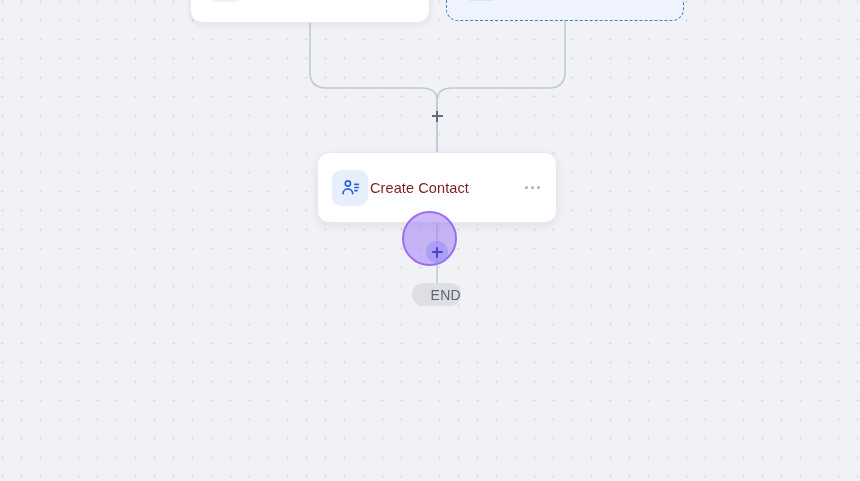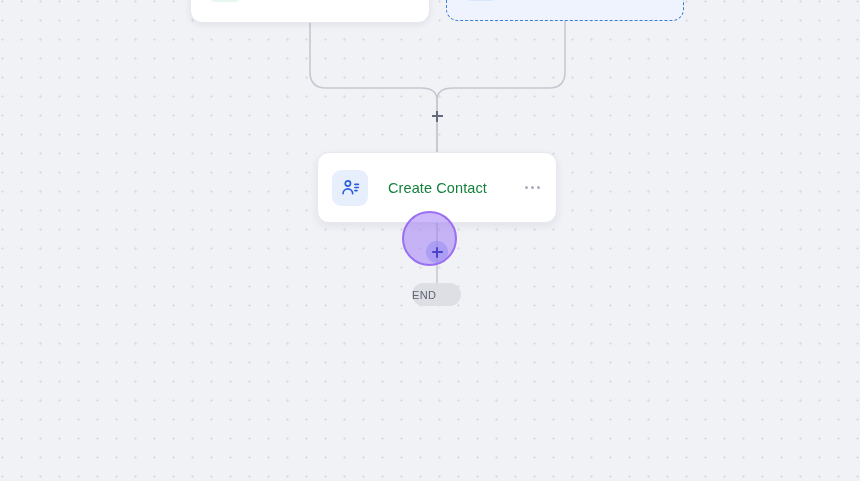--- a/index.html
+++ b/index.html
@@ -85,23 +85,23 @@
     display: flex;
     align-items: center;
     justify-content: center;
     flex: 0 0 auto;
   }
   .icon-box.blue  { background: #e8effc; }
   .icon-box.green { background: #e8f8ee; }
   .icon-box.lightblue { background: #d8e6fb; }
 
   .node-label {
-    margin-left: 20px;
+    margin-left: 2px;
     font-size: 14.5px;
-    color: #15803d;
+    color: #7f1d1d;
     letter-spacing: 0.1px;
     white-space: nowrap;
     overflow: hidden;
   }
   .node-label.muted { color: #3b4356; }
 
   .kebab {
     margin-left: auto;
     display: flex;
     gap: 3px;
@@ -120,22 +120,22 @@
   .end-pill {
     position: absolute;
     left: 412px;
     top: 283px;
     width: 49px;
     height: 23px;
     background: #dddfe4;
     border-radius: 12px;
     display: flex;
     align-items: center;
-    justify-content: flex-start;
-    font-size: 11px;
+    justify-content: flex-end;
+    font-size: 14px;
     color: #5e6472;
     letter-spacing: 0.3px;
   }
 
   
   .plus-node {
     position: absolute;
     width: 16px;
     height: 16px;
     display: flex;

